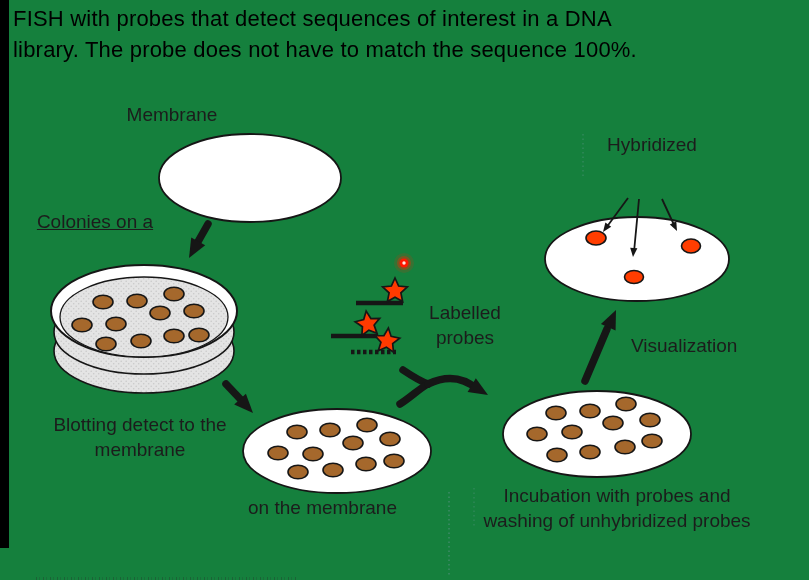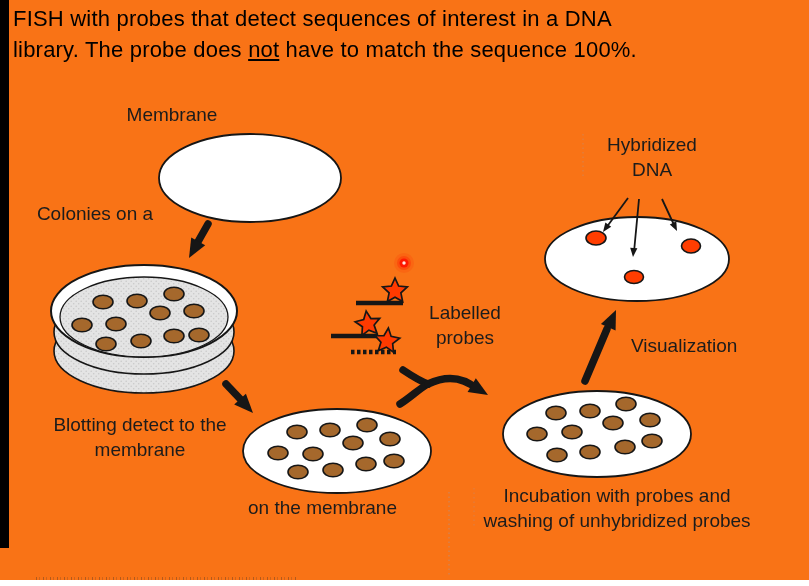--- a/index.html
+++ b/index.html
@@ -1,20 +1,20 @@
 <!DOCTYPE html>
 <html style="--ink: #161616; --colony: #a5682c; --hybridized: #ff3d00; --star: #ff3a00; --dish: #e4e4e4; --dish_dot: #c9c9c9; --glow: #ff2000;"><head>
 <meta charset="utf-8">
 <style>
   html,body{margin:0;padding:0;background:#fff;}
-  .stage{position:relative;width:809px;height:580px;background:#f97316;overflow:hidden;
+  .stage{position:relative;width:809px;height:580px;background:#15803d;overflow:hidden;
          font-family:"Liberation Sans",sans-serif;color:#161616;}
   .leftbar{position:absolute;left:0;top:0;width:9px;height:548px;background:#000;}
   .title{position:absolute;left:13px;top:3px;font-size:22px;line-height:31px;color:#000;letter-spacing:.2px;white-space:nowrap;}
-  .u{text-decoration:underline;}
+  .u{}
   .lbl{position:absolute;font-size:19px;line-height:25px;text-align:center;color:#1c1c1c;}
   .lbl div{white-space:nowrap;}
   svg.diagram{position:absolute;left:0;top:0;}
   .membrane{fill:#fff;stroke:var(--ink);stroke-width:1.8;}
   .dish-band{stroke:var(--ink);stroke-width:1.6;}
   .colony{fill:var(--colony);stroke:var(--ink);stroke-width:1.6;}
   .red-dot{fill:var(--hybridized);stroke:var(--ink);stroke-width:1.6;}
   .star{fill:var(--star);stroke:var(--ink);stroke-width:1.7;stroke-linejoin:miter;}
   .probe-line{stroke:var(--ink);stroke-width:4.5;fill:none;}
   .thick{stroke:var(--ink);stroke-width:7.5;fill:none;stroke-linecap:round;}
@@ -165,21 +165,21 @@
 
     <path class="artifact" d="M449,492 L449,575" opacity="0.5"></path>
     <path class="artifact" d="M583,134 L583,176" opacity="0.35"></path>
     <path class="artifact" d="M474,488 L474,528" opacity="0.3"></path>
   </svg>
 
   <div class="lbl" style="left:108px;top:102px;width:128px;">
     <div>Membrane</div>
   </div>
 
-  <div class="lbl" style="left:15px;top:201px;width:160px;">
+  <div class="lbl" style="left:15px;top:209px;width:160px;text-decoration:underline;">
     <div>Colonies on a</div>
   </div>
 
   <div class="lbl" style="left:35px;top:412px;width:210px;">
     <div>Blotting detect to the</div>
     <div>membrane</div>
   </div>
 
   <div class="lbl" style="left:408px;top:300px;width:114px;">
     <div>Labelled</div>
@@ -194,18 +194,17 @@
     <div>Visualization</div>
   </div>
 
   <div class="lbl" style="left:478px;top:483px;width:278px;">
     <div>Incubation with probes and</div>
     <div>washing of unhybridized probes</div>
   </div>
 
   <div class="lbl" style="left:594px;top:132px;width:116px;text-align:center;">
     <div>Hybridized</div>
-    <div>DNA</div>
   </div>
 
   <div class="footnote-marks"></div>
 
 </div>
 
 </body></html>

